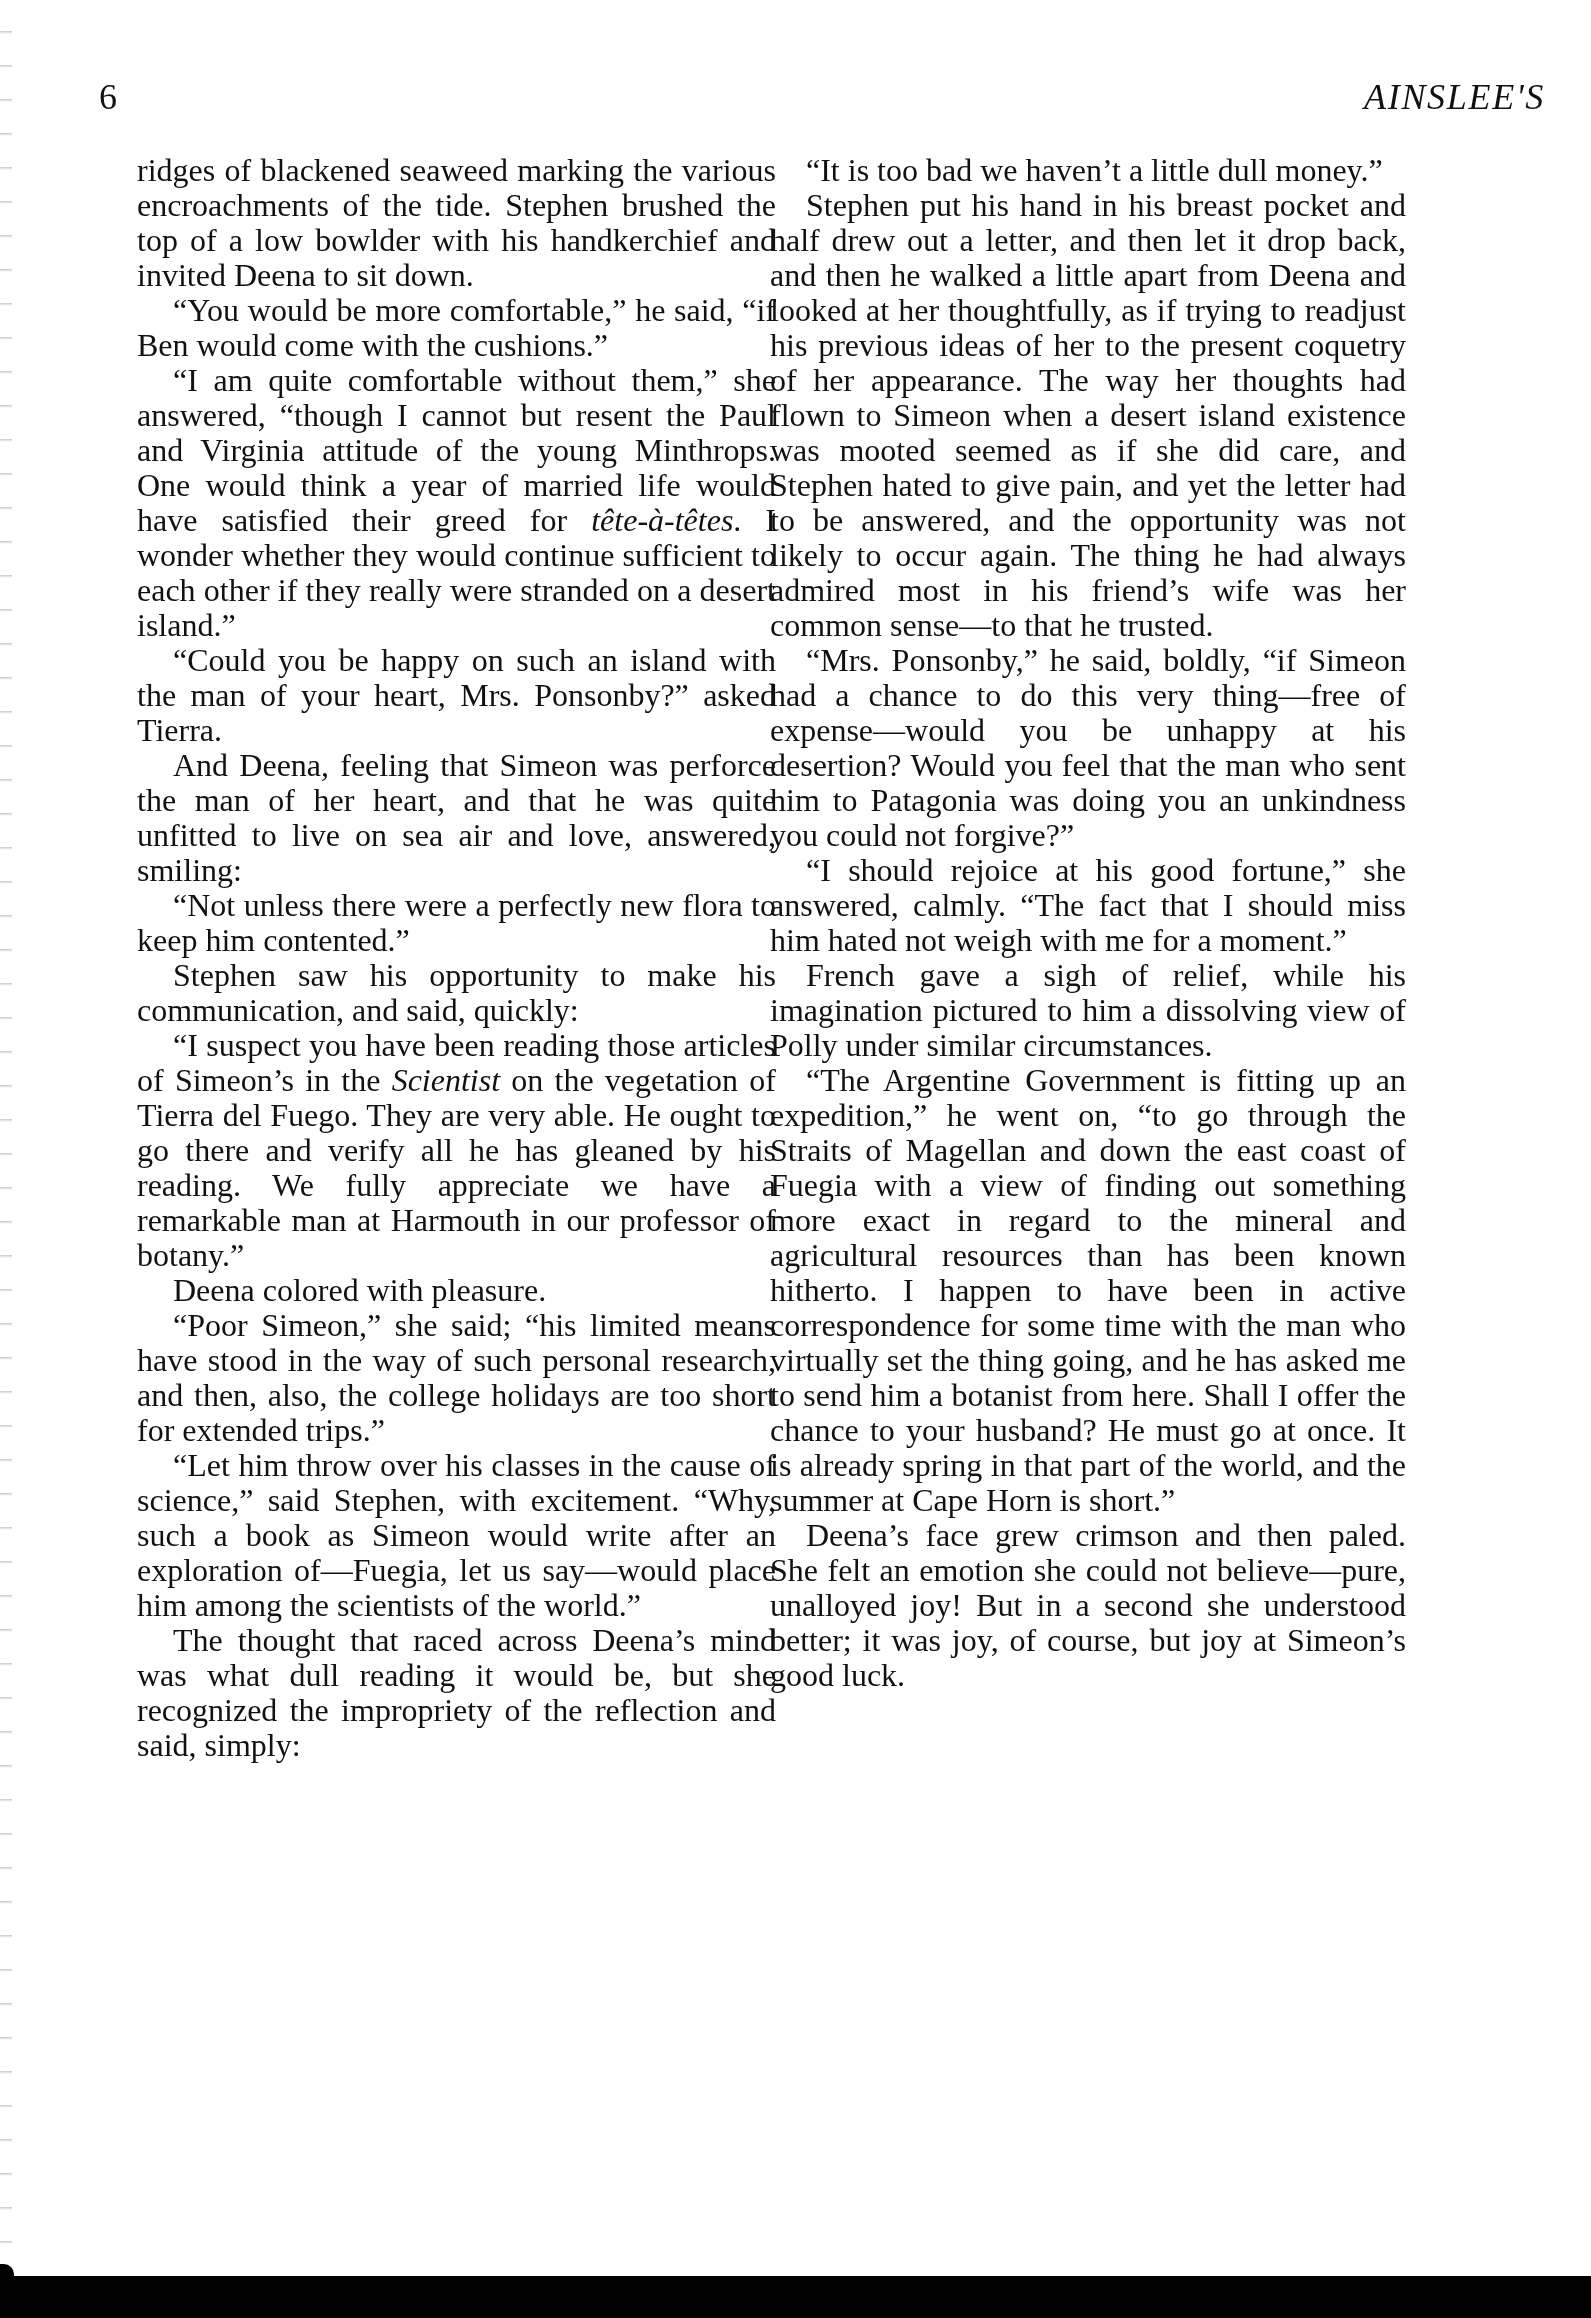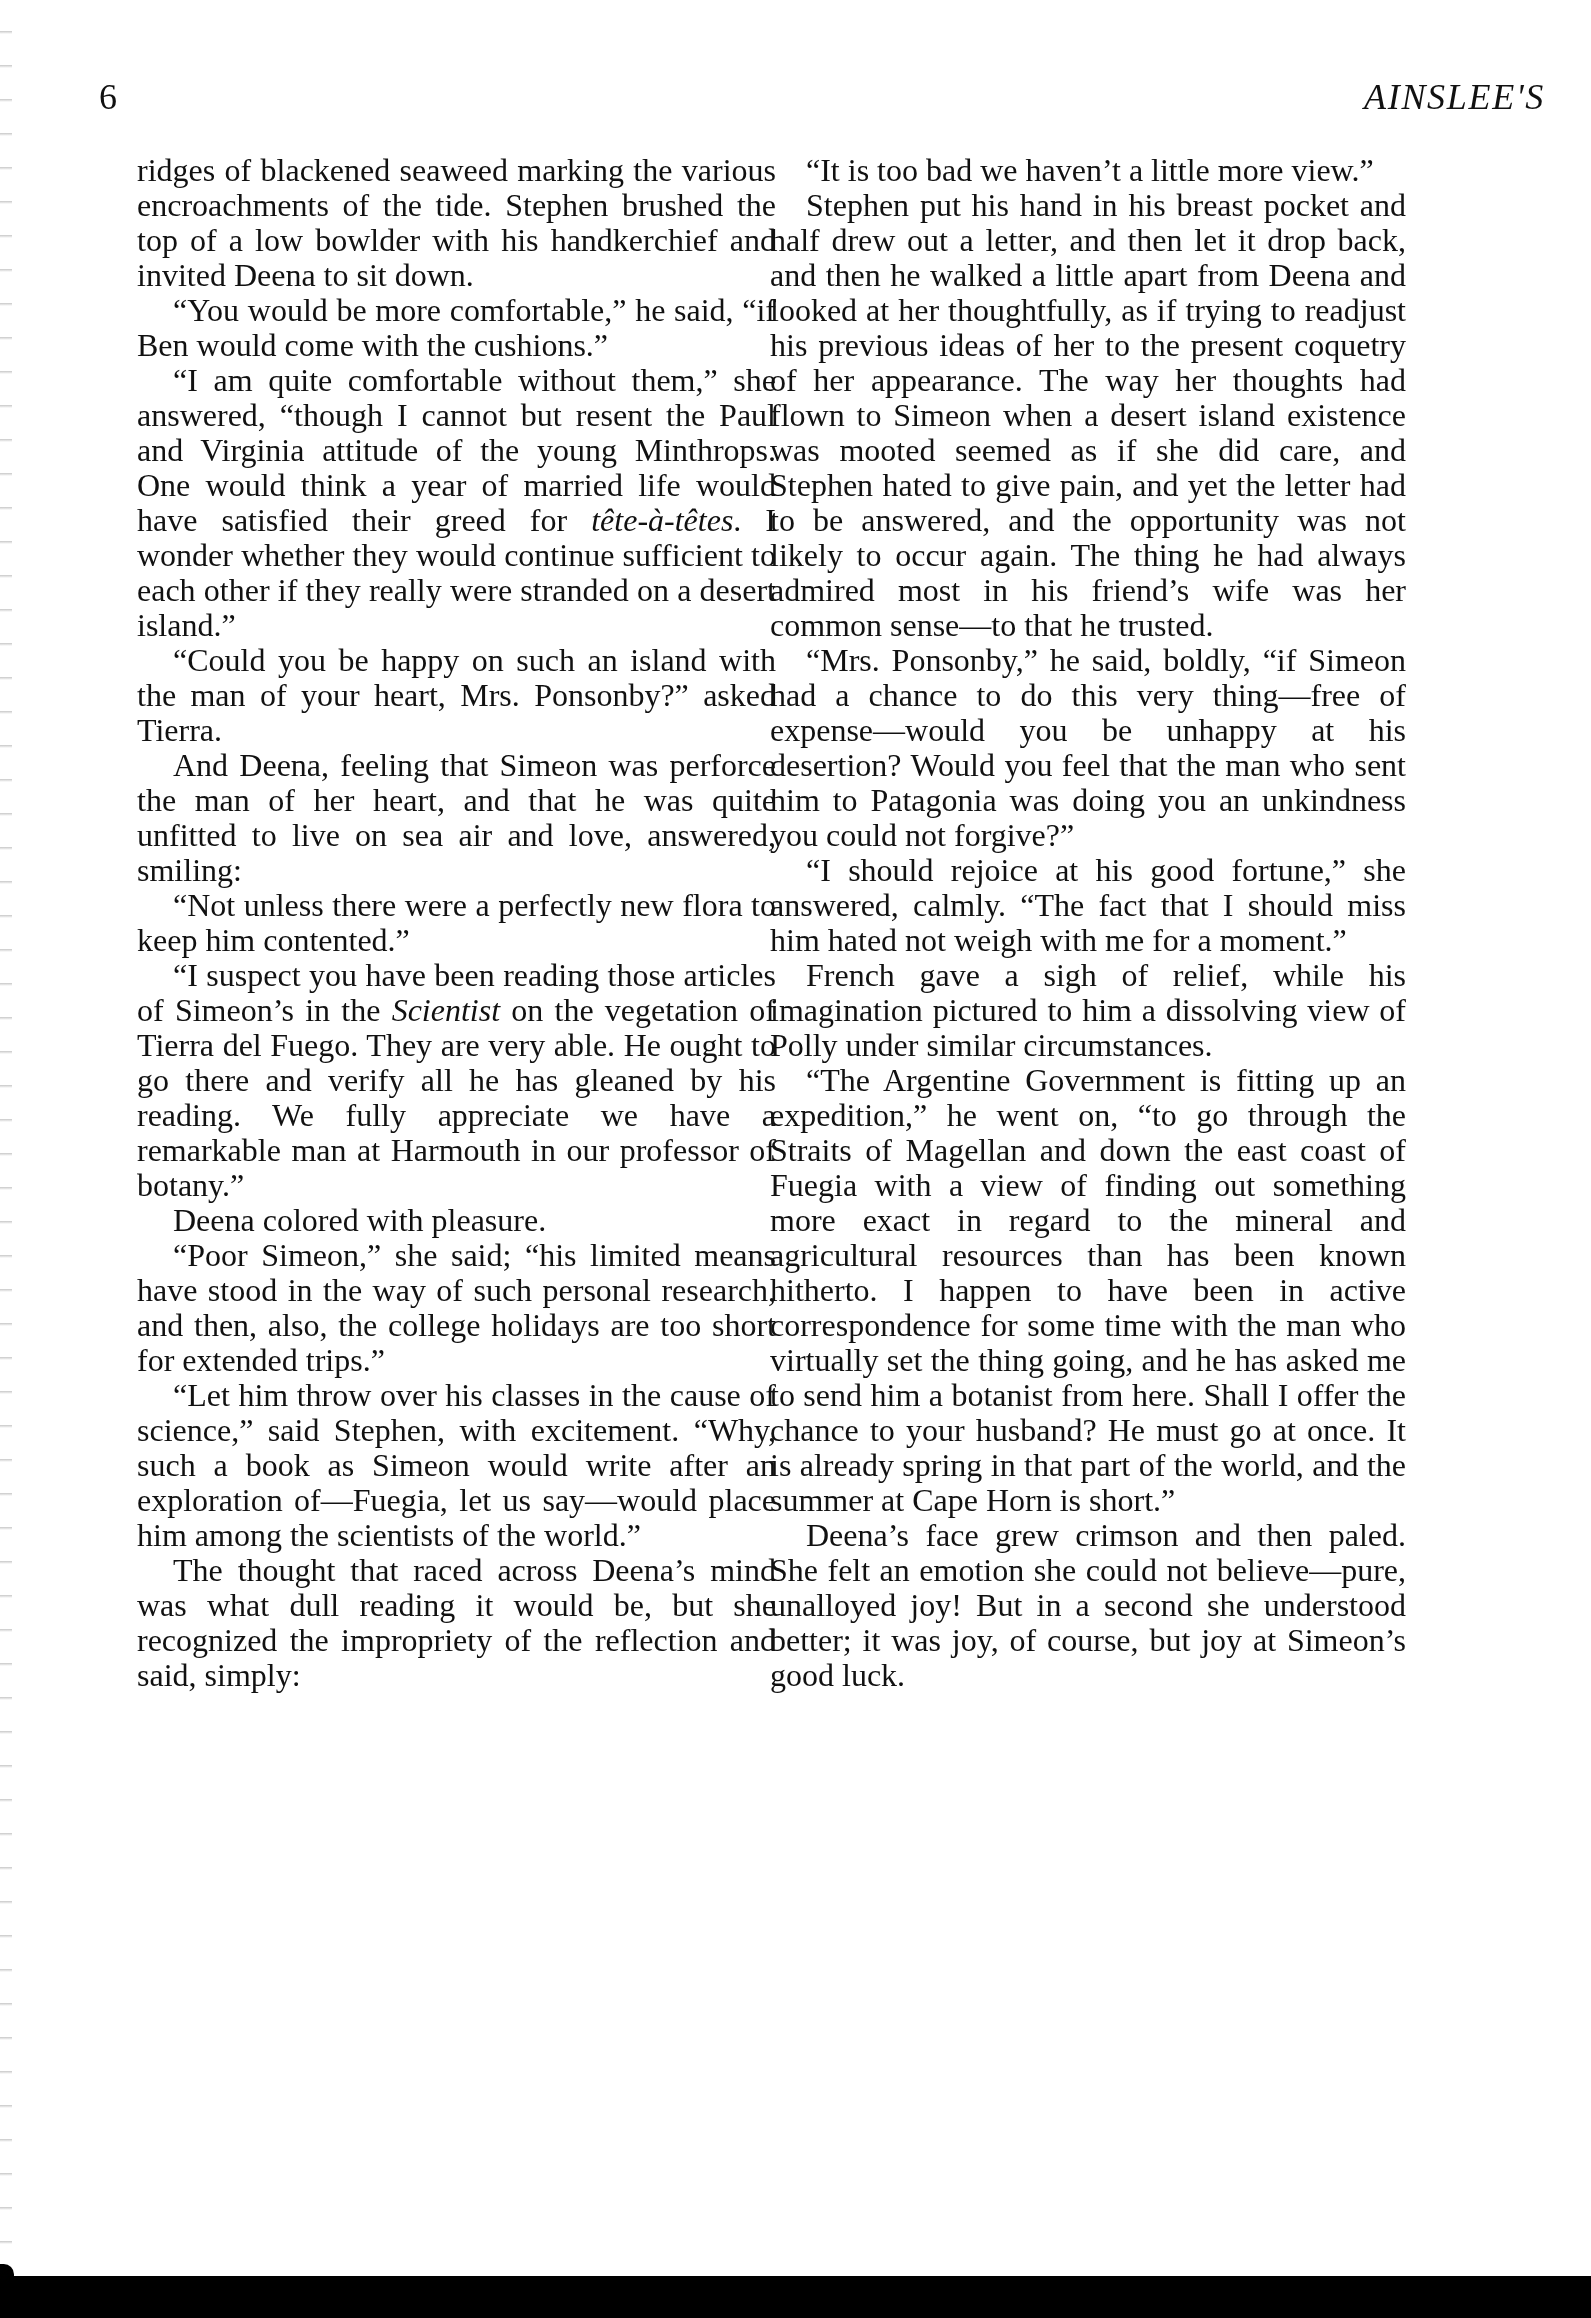--- a/index.html
+++ b/index.html
@@ -52,29 +52,30 @@
   <span>AINSLEE'S</span>
 </div>
 
 <div class="column col-left">
   <p class="cont">ridges of blackened seaweed marking the various encroachments of the tide. Stephen brushed the top of a low bowlder with his handkerchief and invited Deena to sit down.</p>
   <p>“You would be more comfortable,” he said, “if Ben would come with the cushions.”</p>
   <p><span>“I am quite comfortable without them,” she answered, “though I cannot but resent the Paul and Virginia attitude of the young Minthrops. One would think a year of married life would have satisfied their greed for </span><em>tête-à-têtes</em><span>. I wonder whether they would continue sufficient to each other if they really were stranded on a desert island.”</span></p>
   <p>“Could you be happy on such an island with the man of your heart, Mrs. Ponsonby?” asked Tierra.</p>
   <p>And Deena, feeling that Simeon was perforce the man of her heart, and that he was quite unfitted to live on sea air and love, answered, smiling:</p>
   <p>“Not unless there were a perfectly new flora to keep him contented.”</p>
+  <p>Stephen saw his opportunity to make his communication, and said, quickly:</p>
   <p><span>“I suspect you have been reading those articles of Simeon’s in the </span><em>Scientist</em><span> on the vegetation of Tierra del Fuego. They are very able. He ought to go there and verify all he has gleaned by his reading. We fully appreciate we have a remarkable man at Harmouth in our professor of botany.”</span></p>
   <p>Deena colored with pleasure.</p>
   <p>“Poor Simeon,” she said; “his limited means have stood in the way of such personal research, and then, also, the college holidays are too short for extended trips.”</p>
   <p>“Let him throw over his classes in the cause of science,” said Stephen, with excitement. “Why, such a book as Simeon would write after an exploration of—Fuegia, let us say—would place him among the scientists of the world.”</p>
   <p>The thought that raced across Deena’s mind was what dull reading it would be, but she recognized the impropriety of the reflection and said, simply:</p>
 </div>
 
 <div class="column col-right">
-  <p>“It is too bad we haven’t a little more view.”</p>
+  <p>“It is too bad we haven’t a little dull money.”</p>
   <p>Stephen put his hand in his breast pocket and half drew out a letter, and then let it drop back, and then he walked a little apart from Deena and looked at her thoughtfully, as if trying to readjust his previous ideas of her to the present coquetry of her appearance. The way her thoughts had flown to Simeon when a desert island existence was mooted seemed as if she did care, and Stephen hated to give pain, and yet the letter had to be answered, and the opportunity was not likely to occur again. The thing he had always admired most in his friend’s wife was her common sense—to that he trusted.</p>
   <p>“Mrs. Ponsonby,” he said, boldly, “if Simeon had a chance to do this very thing—free of expense—would you be unhappy at his desertion? Would you feel that the man who sent him to Patagonia was doing you an unkindness you could not forgive?”</p>
   <p>“I should rejoice at his good fortune,” she answered, calmly. “The fact that I should miss him hated not weigh with me for a moment.”</p>
   <p>French gave a sigh of relief, while his imagination pictured to him a dissolving view of Polly under similar circumstances.</p>
   <p>“The Argentine Government is fitting up an expedition,” he went on, “to go through the Straits of Magellan and down the east coast of Fuegia with a view of finding out something more exact in regard to the mineral and agricultural resources than has been known hitherto. I happen to have been in active correspondence for some time with the man who virtually set the thing going, and he has asked me to send him a botanist from here. Shall I offer the chance to your husband? He must go at once. It is already spring in that part of the world, and the summer at Cape Horn is short.”</p>
   <p>Deena’s face grew crimson and then paled. She felt an emotion she could not believe—pure, unalloyed joy! But in a second she understood better; it was joy, of course, but joy at Simeon’s good luck.</p>
 </div>
 
 <div class="bottom-band"></div>
 

